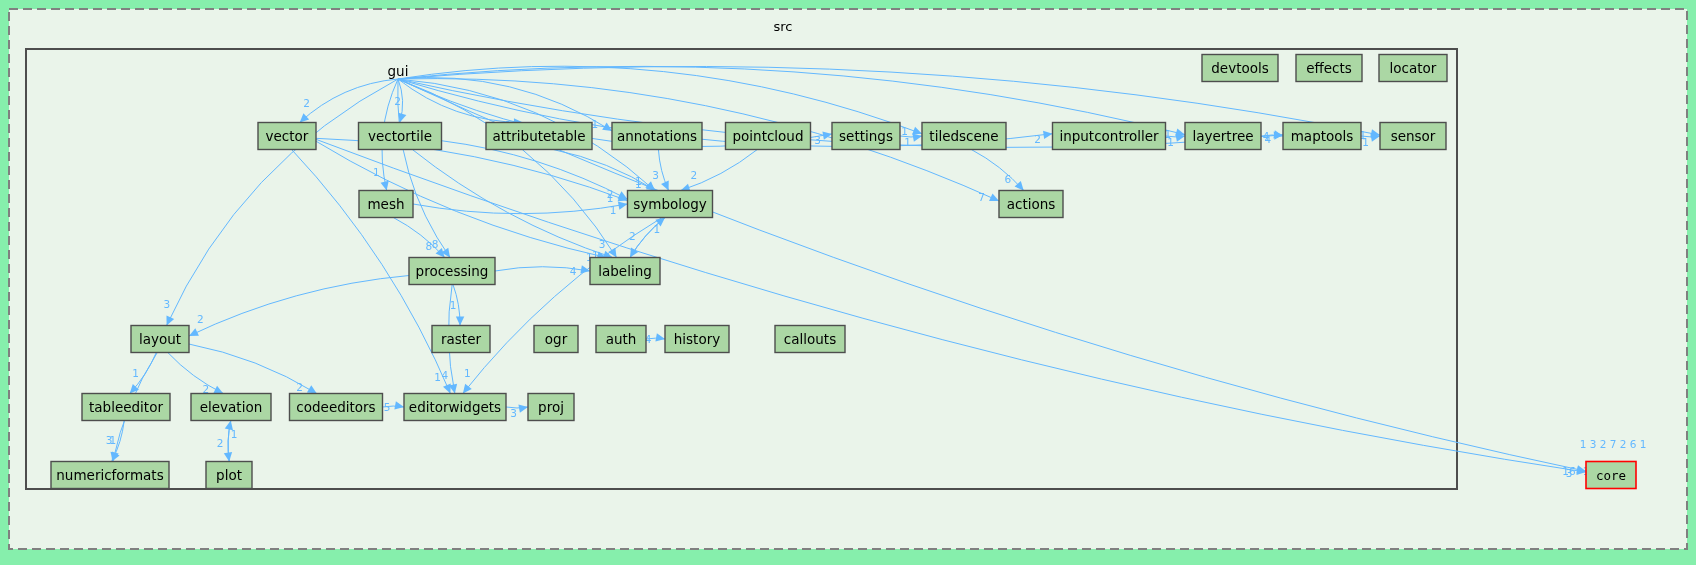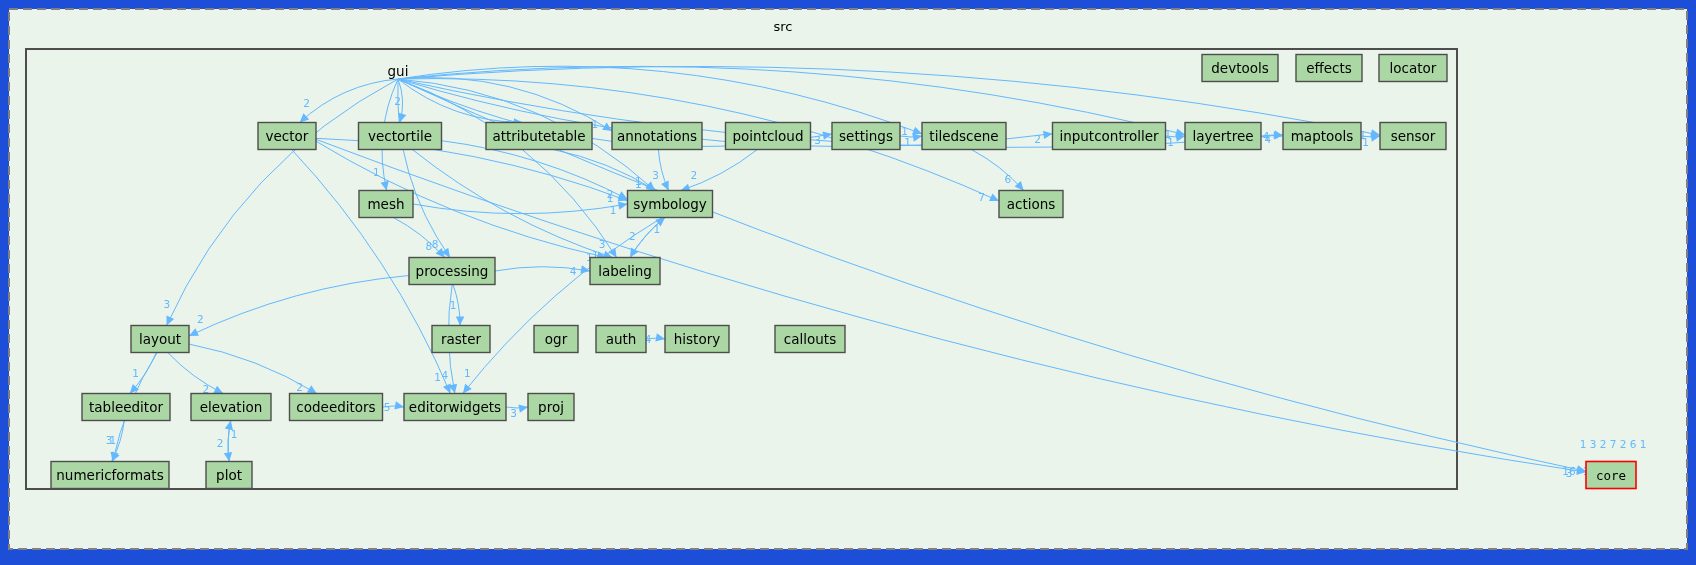--- a/index.html
+++ b/index.html
@@ -1,18 +1,18 @@
 <!DOCTYPE html>
 <html><head>
 <meta charset="utf-8">
 <style>
   html,body{margin:0;padding:0;background:#000;}
   #stage{
     position:relative;width:1696px;height:565px;
-    background:#1d4ed8;overflow:hidden;
+    background:#86efac;overflow:hidden;
     font-family:"DejaVu Sans","Liberation Sans",sans-serif;
   }
   #graph{position:absolute;inset:0;}
   .cluster-outer{fill:#eaf4ea;stroke:#808080;stroke-width:2;stroke-dasharray:9,5;}
   .cluster-inner{fill:#eaf4ea;stroke:#4d4d4d;stroke-width:2;}
   .clusterlabel{font-size:13px;fill:#000;text-anchor:middle;}
   .nodebox{fill:#abd7a4;stroke:#4d4d4d;stroke-width:1.4;}
   .nodebox.accent{stroke:#ff0000;stroke-width:1.6;}
   .nodelabel{font-size:13.5px;fill:#000;text-anchor:middle;dominant-baseline:middle;}
   .nodelabel.mono{font-family:"DejaVu Sans Mono","Liberation Mono",monospace;font-size:12.5px;}

